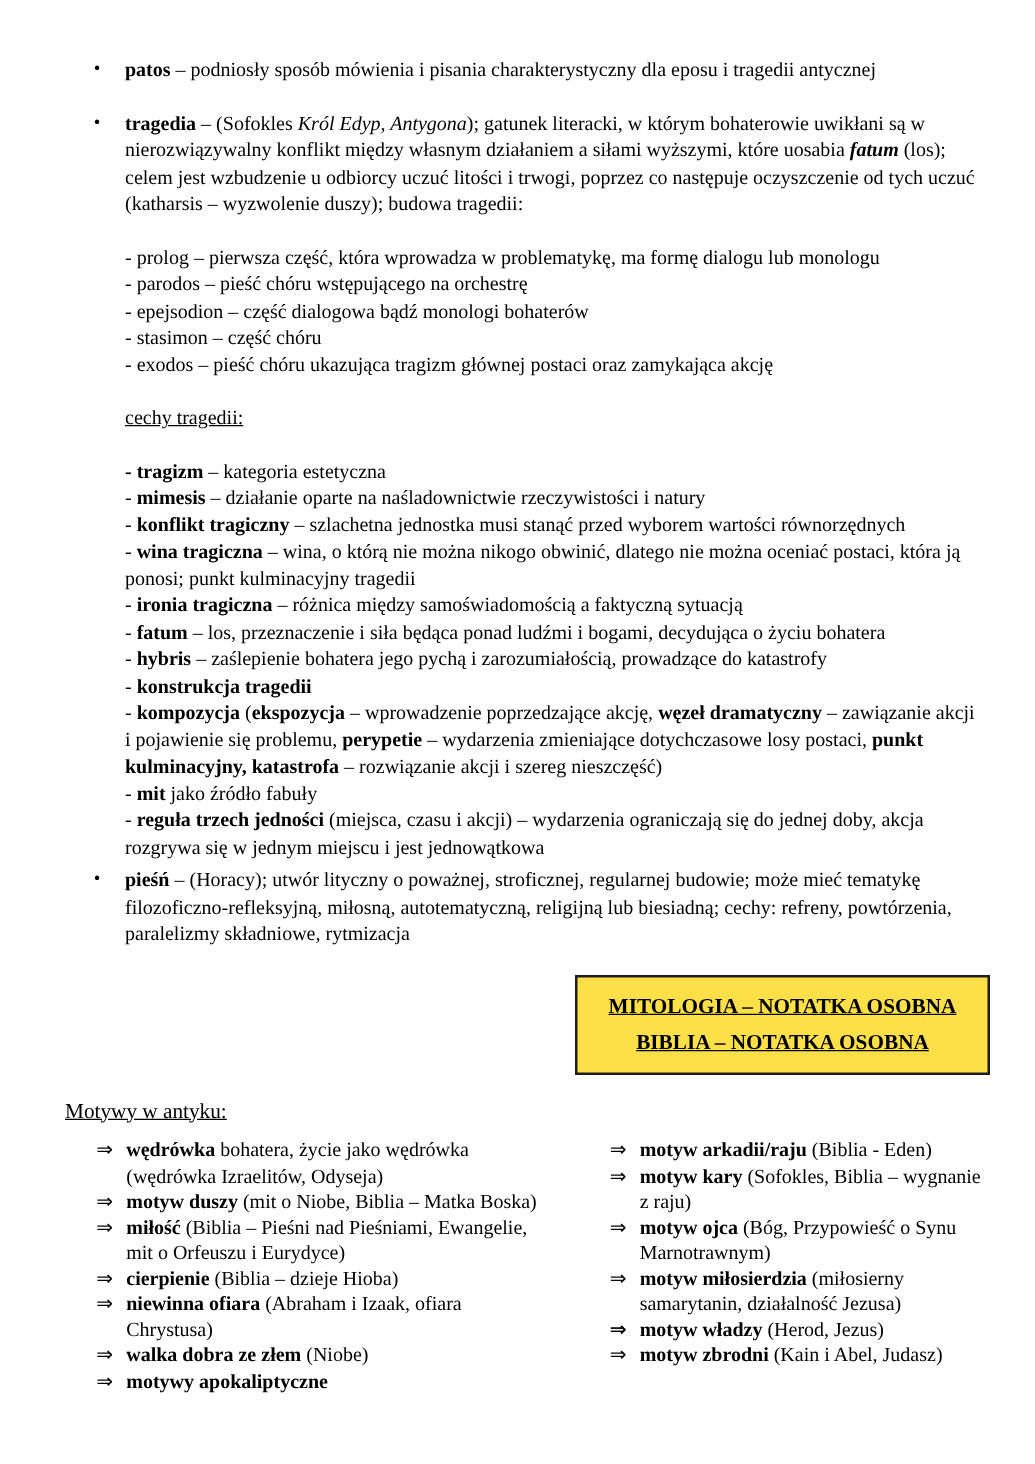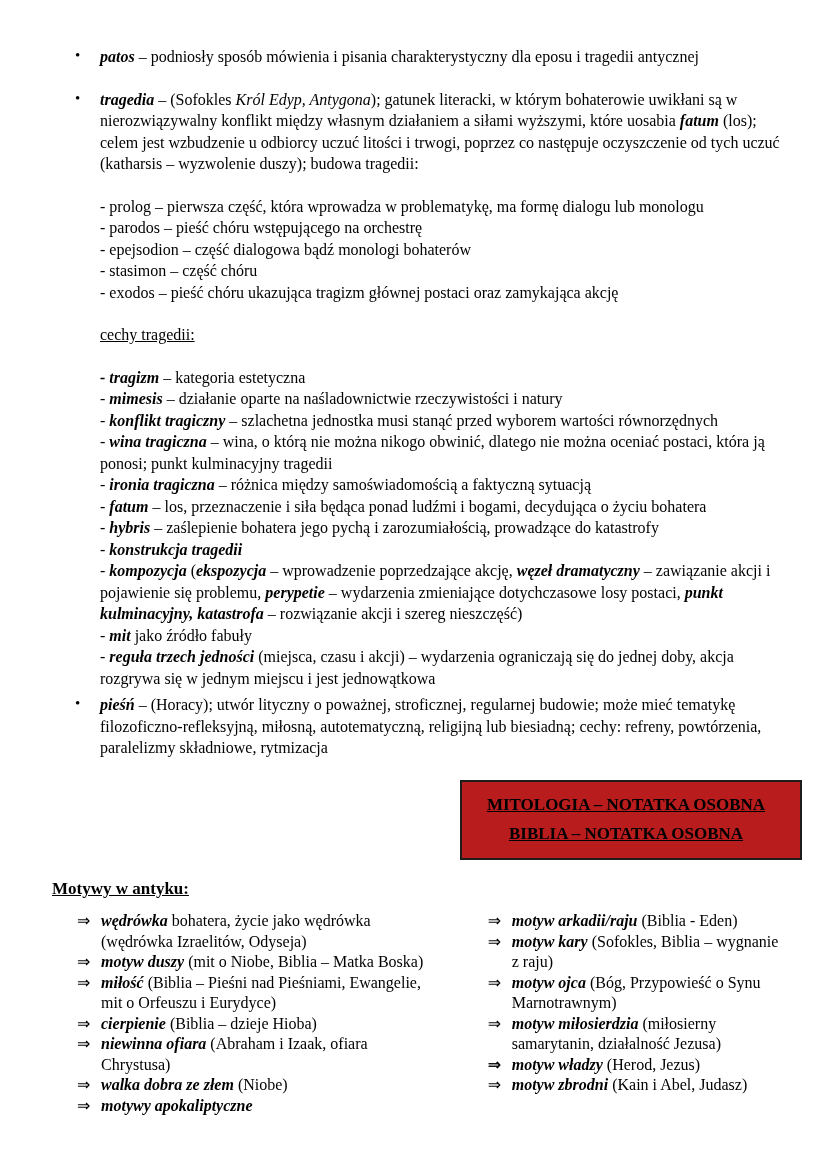--- a/index.html
+++ b/index.html
@@ -8,45 +8,45 @@
     width:828px; height:1171px;
     background:#ffffff;
     color:#000;
     font-family:"Liberation Serif", serif;
     font-size:16px;
     line-height:21.5px;
     overflow:hidden;
   }
   .content { position:absolute; inset:0; padding:46px 40px 0 52px; }
 
-  .b { font-weight:bold;font-style:italic; }
+  .b { font-weight:bold; }
   .i { font-style:italic; }
   .u { text-decoration:underline;text-align:center; }
 
   
   .def-item { position:relative; padding-left:48px; margin-bottom:21px; }
   .def-item .bullet { position:absolute; left:23px; top:-1px; font-size:15px; }
 
   
   .indent-block { padding-left:48px; margin-bottom:21px; }
   .features-heading { padding-left:48px; margin-bottom:21px; }
   .features-block { padding-left:48px; margin-bottom:5px; }
 
   
   .note-box {
     width:316px; margin-left:408px; margin-top:6px;
     border:2px solid #1d1d1d;
-    background:#b91c1c;
+    background:#fde047;
     text-align:center;
-    padding:8px 16px 10px 6px;
+    padding:8px 6px 10px 6px;
   }
   .box-line { font-weight:bold; text-decoration:underline; font-size:17px; line-height:29px; }
 
   
-  .motifs-heading { font-weight:bold; text-decoration:underline; font-size:17px; margin-top:18px; margin-bottom:12px; }
+  .motifs-heading { font-weight:normal; text-decoration:underline; font-size:17px; margin-top:18px; margin-bottom:12px; }
   .motifs-row { display:flex; margin-left:25px; line-height:20.5px; }
   .motif-col-left  { width:372px; }
   .motif-col-right { width:308px; margin-left:48px; }
   .motif-item { position:relative; padding-left:24px; }
   .motif-item .arrow { position:absolute; left:0; top:0; }
 </style>
 </head>
 <body>
 
 <div class="page">

